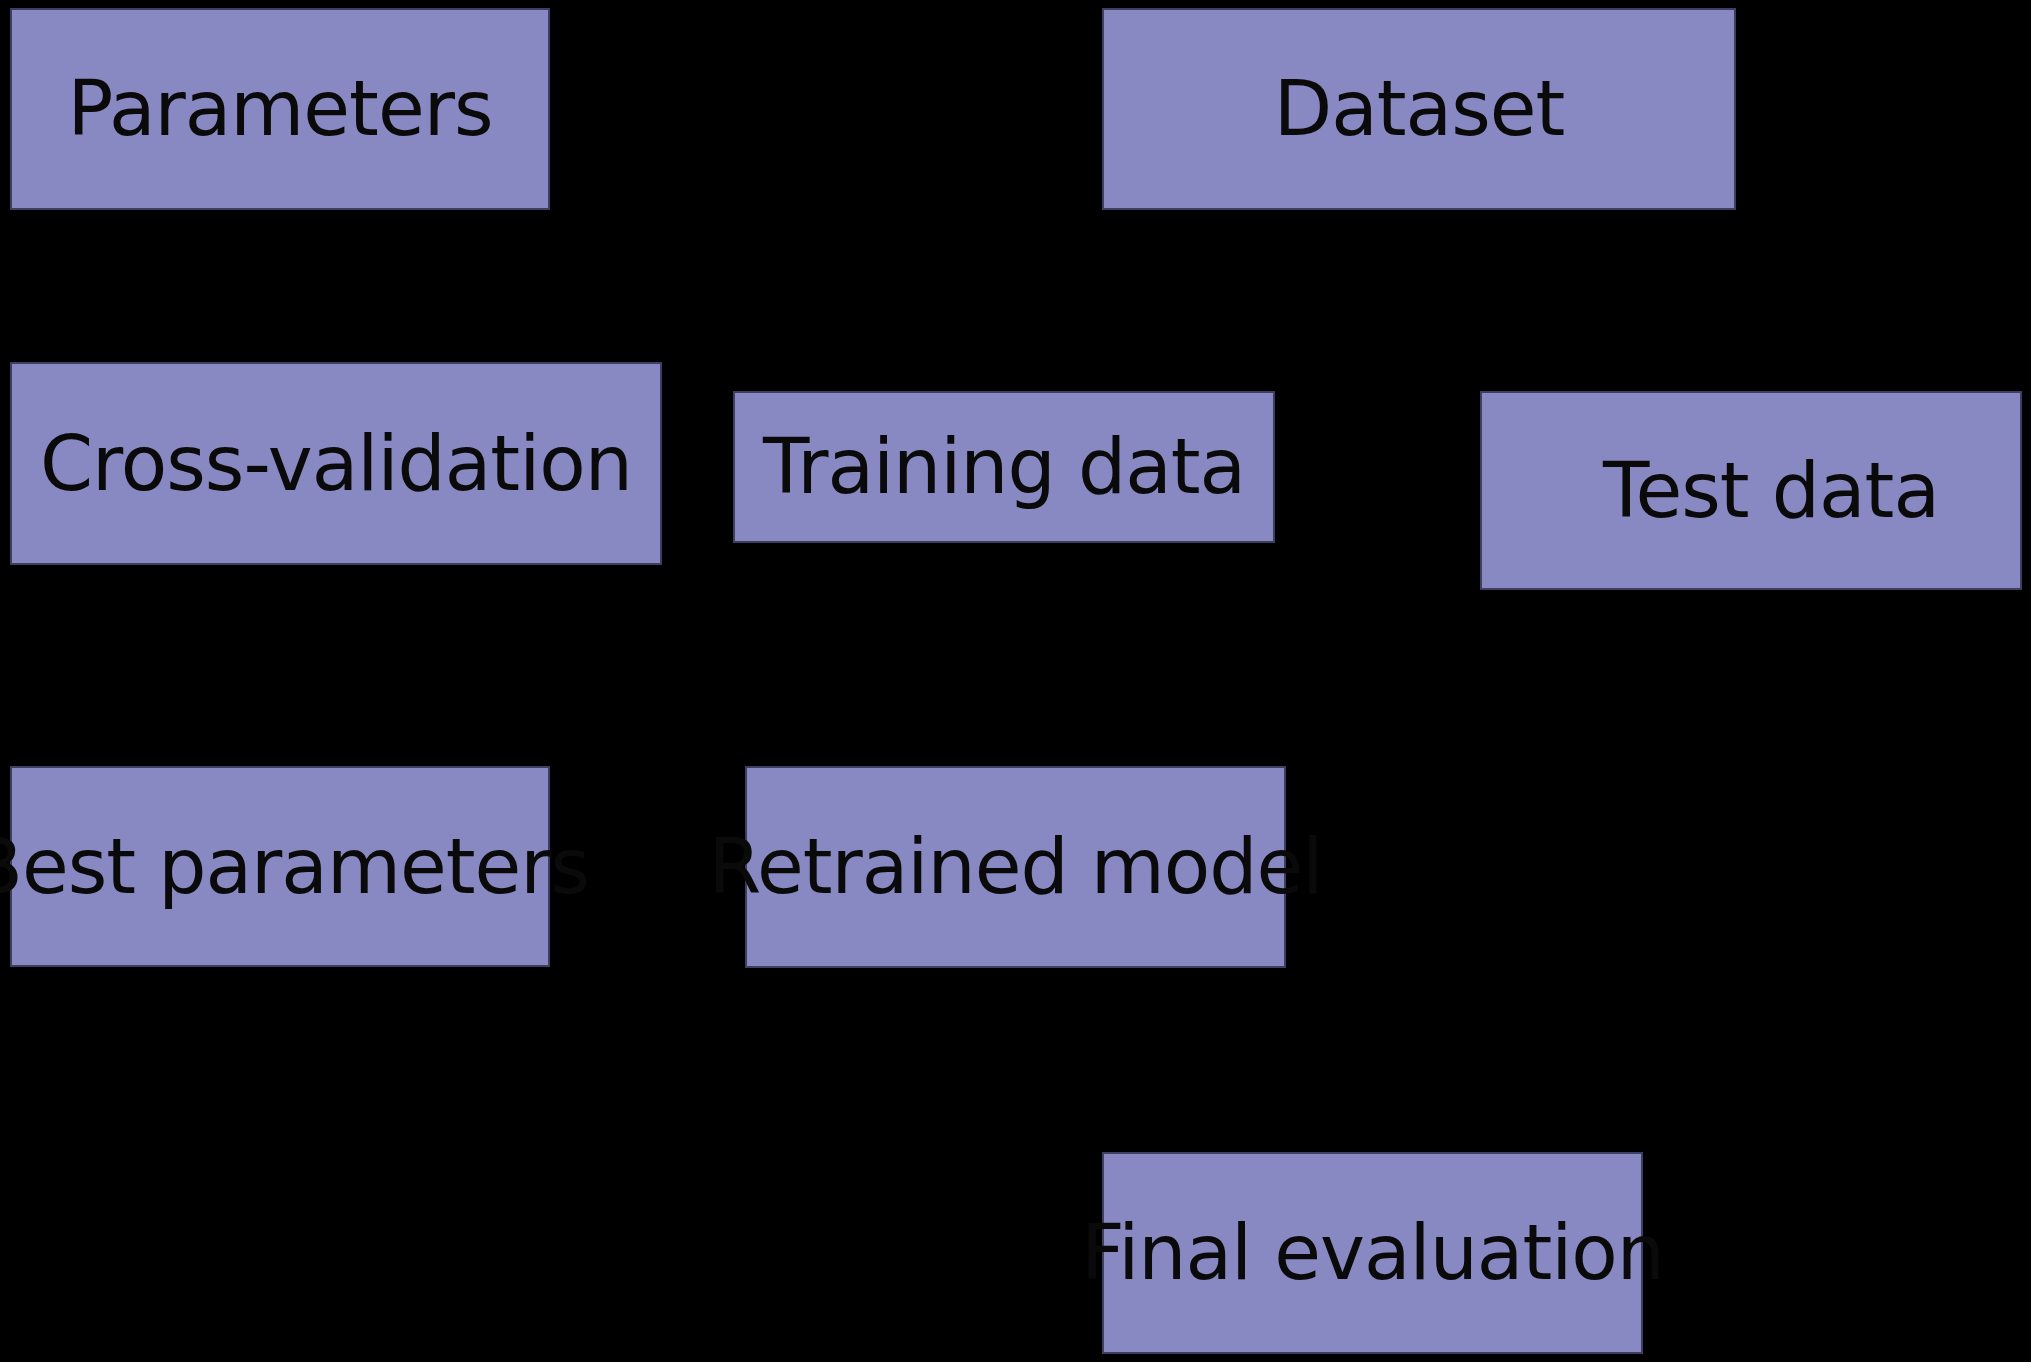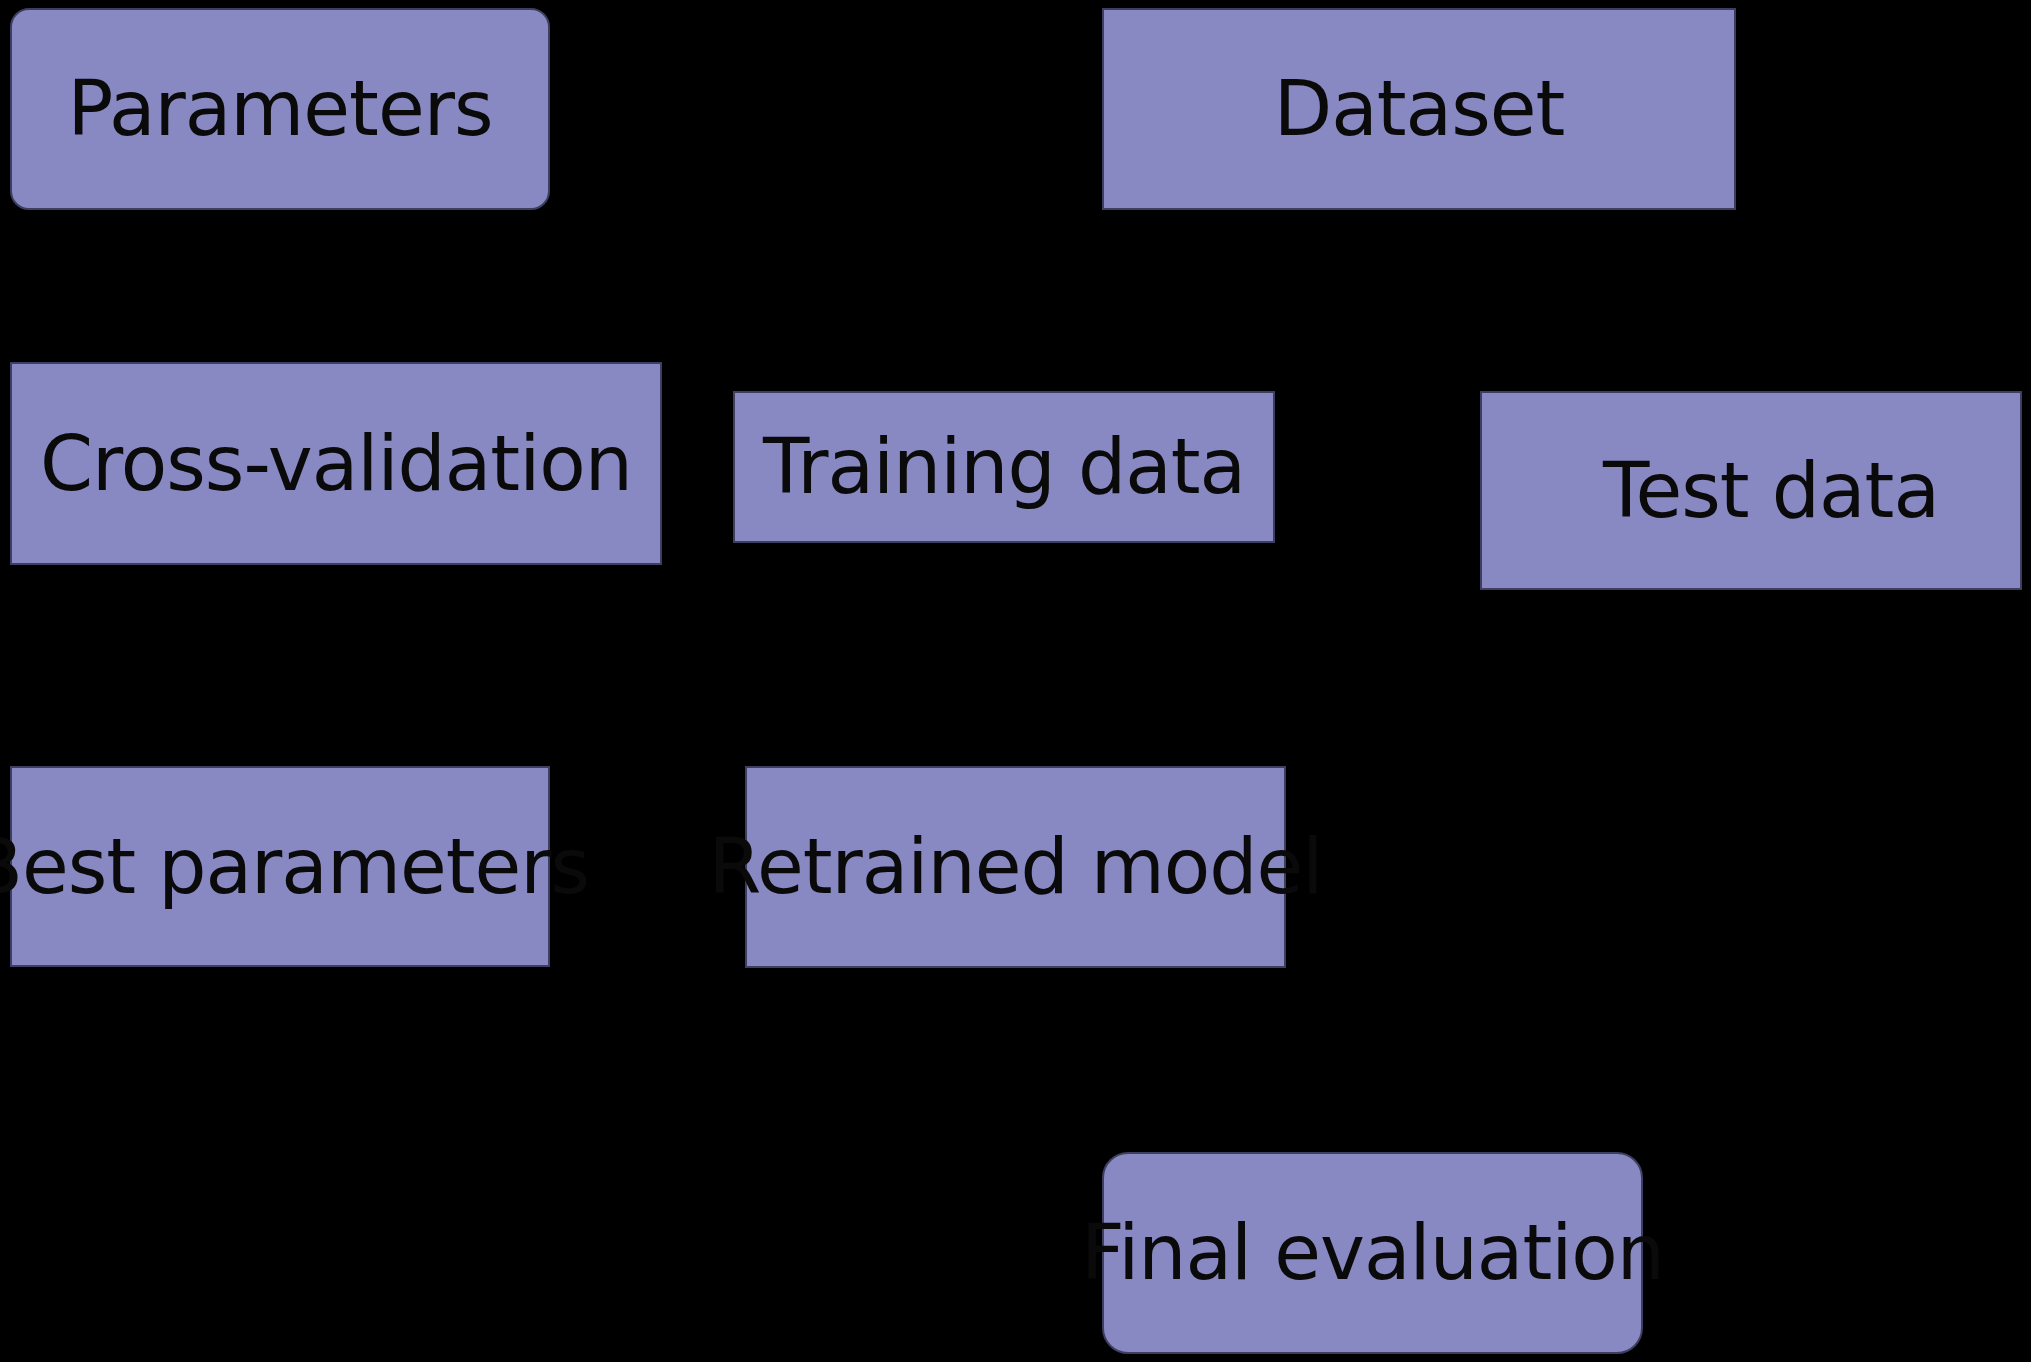--- a/index.html
+++ b/index.html
@@ -25,28 +25,28 @@
     justify-content: center;
   }
   .node-label {
     color: #0a0a0a;
     font-size: 76px;
     line-height: 1;
     white-space: nowrap;
     letter-spacing: -1px;
   }
   
-  #node-parameters       { left: 10px;   top: 8px;    width: 540px; height: 202px; border-radius: 19px; }
+  #node-parameters       { left: 10px;   top: 8px;    width: 540px; height: 202px; }
   #node-dataset          { left: 1102px; top: 8px;    width: 634px; height: 202px; }
   #node-cross-validation { left: 10px;   top: 362px;  width: 652px; height: 203px; }
   #node-training-data    { left: 733px;  top: 391px;  width: 542px; height: 152px; }
   #node-test-data        { left: 1480px; top: 391px;  width: 542px; height: 199px; padding-left: 40px; }
   #node-best-parameters  { left: 10px;   top: 766px;  width: 540px; height: 201px; }
   #node-retrained-model  { left: 745px;  top: 766px;  width: 541px; height: 202px; }
-  #node-final-evaluation { left: 1102px; top: 1152px; width: 541px; height: 202px; border-radius: 26px; }
+  #node-final-evaluation { left: 1102px; top: 1152px; width: 541px; height: 202px; }
 </style>
 </head>
 <body>
 
 <div id="canvas">
 
   <div class="node" id="node-parameters">
     <span class="node-label">Parameters</span>
   </div>
 

